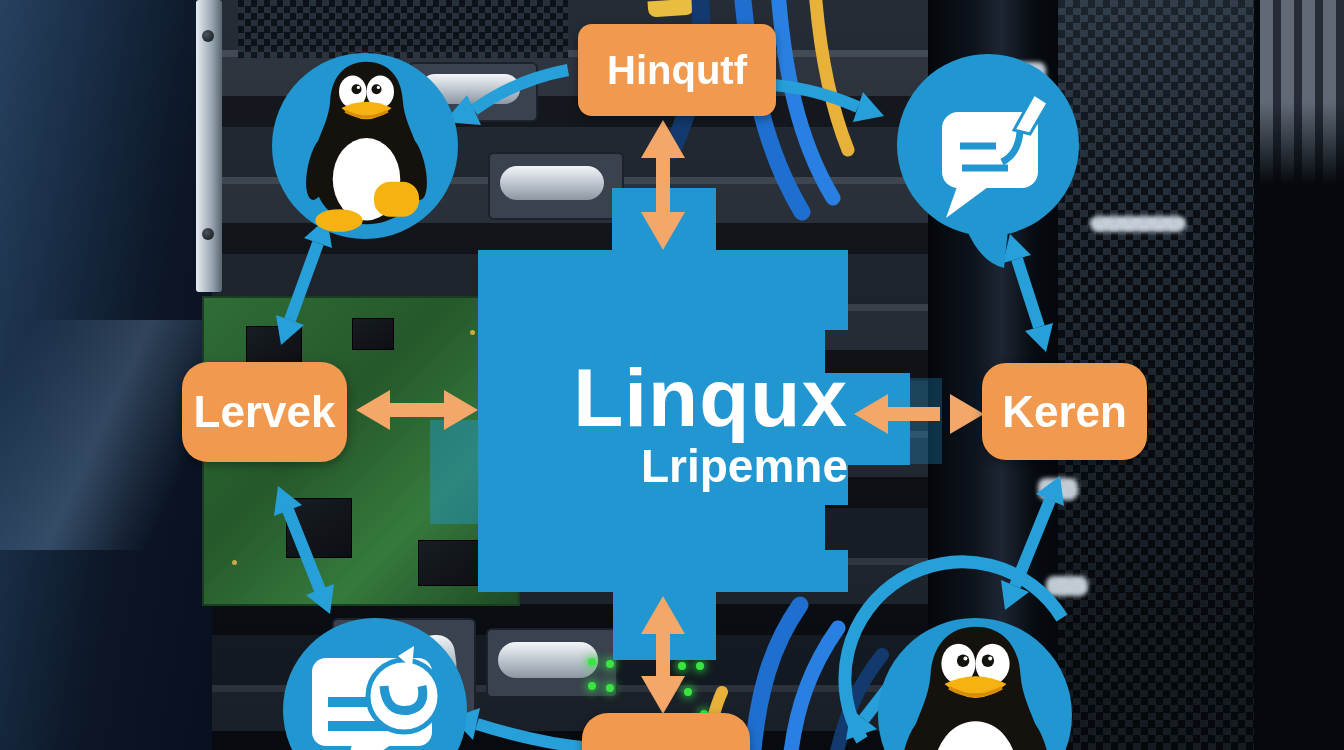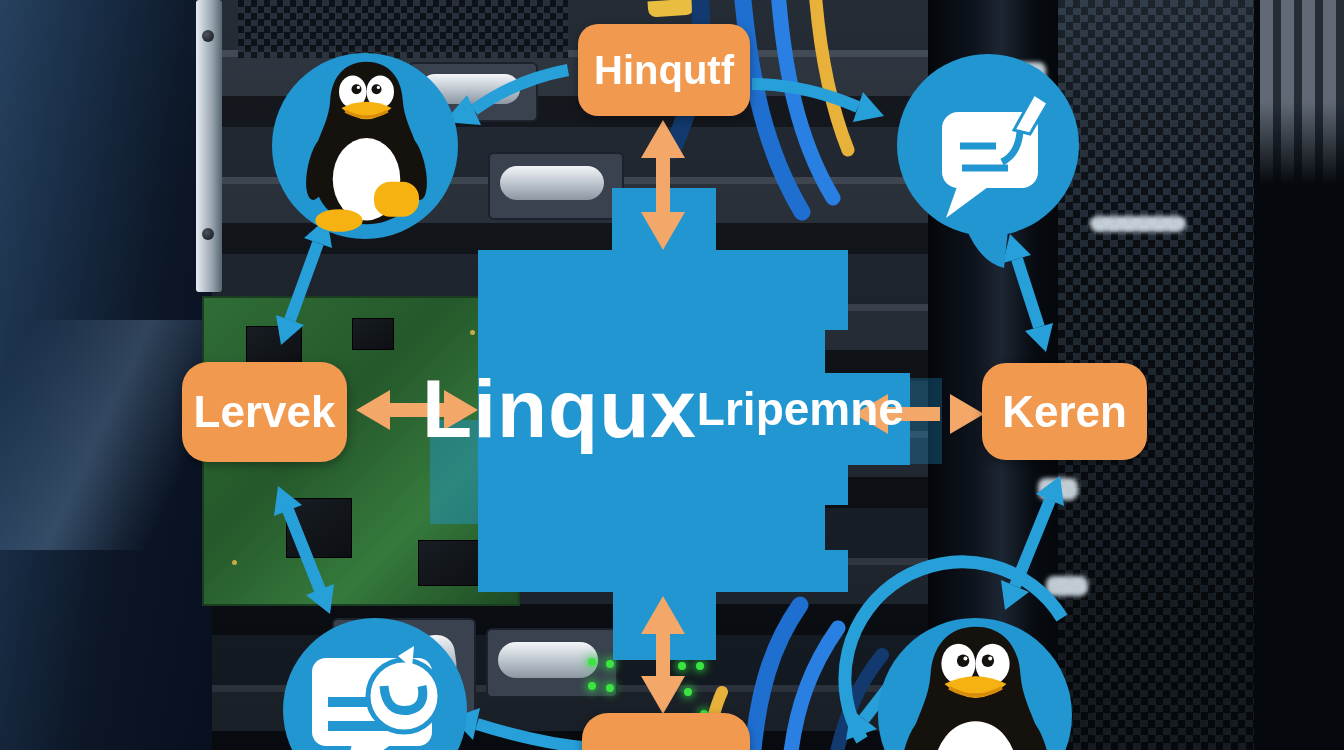--- a/index.html
+++ b/index.html
@@ -51,29 +51,29 @@
       linear-gradient(180deg, rgba(5,8,13,0) 55%, #05080d 100%),
       repeating-linear-gradient(90deg,#707b88 0 13px,#2b333e 13px 21px); }
   .streak { background:rgba(225,235,245,.85); border-radius:8px; filter:blur(2px); }
   .led { width:8px; height:8px; border-radius:50%; background:#3ae542;
     box-shadow:0 0 9px 2px rgba(46,220,64,.8); }
   .yellow-top { left:648px; top:0; width:46px; height:16px; background:#e9bd3f;
     border-radius:0 0 8px 8px; transform:rotate(-4deg); }
 
   
   #diagram { left:0; top:0; z-index:10; }
-  .center-text { left:478px; top:238px; width:370px; height:342px; z-index:12;
-    display:flex; align-items:center; justify-content:center;
+  .center-text { left:478px; top:254px; width:370px; height:342px; z-index:12;
+    display:flex; flex-direction:column; align-items:flex-end; justify-content:center;
     color:#fff; text-align:center; pointer-events:none; }
   .center-title { font-size:82px; font-weight:bold; letter-spacing:1px; line-height:1; }
   .center-sub { font-size:46px; font-weight:bold; }
   .node { position:absolute; z-index:20; background:#f0994f; color:#fff; font-weight:bold;
     display:flex; align-items:center; justify-content:center;
     box-shadow:0 3px 10px rgba(0,0,0,.35); }
-  #node-top    { left:578px; top:24px;  width:172px; height:92px;  font-size:40px; border-radius:20px; }
+  #node-top    { left:578px; top:24px;  width:198px; height:92px;  font-size:40px; border-radius:14px; }
   #node-left   { left:182px; top:362px; width:165px; height:100px; font-size:44px; border-radius:26px; }
   #node-right  { left:982px; top:363px; width:165px; height:97px;  font-size:44px; border-radius:24px; }
   #node-bottom { left:582px; top:713px; width:168px; height:64px;  border-radius:26px; }
 </style>
 </head>
 <body>
 
 <div class="stage">
 
   <div class="abs rack"></div>

